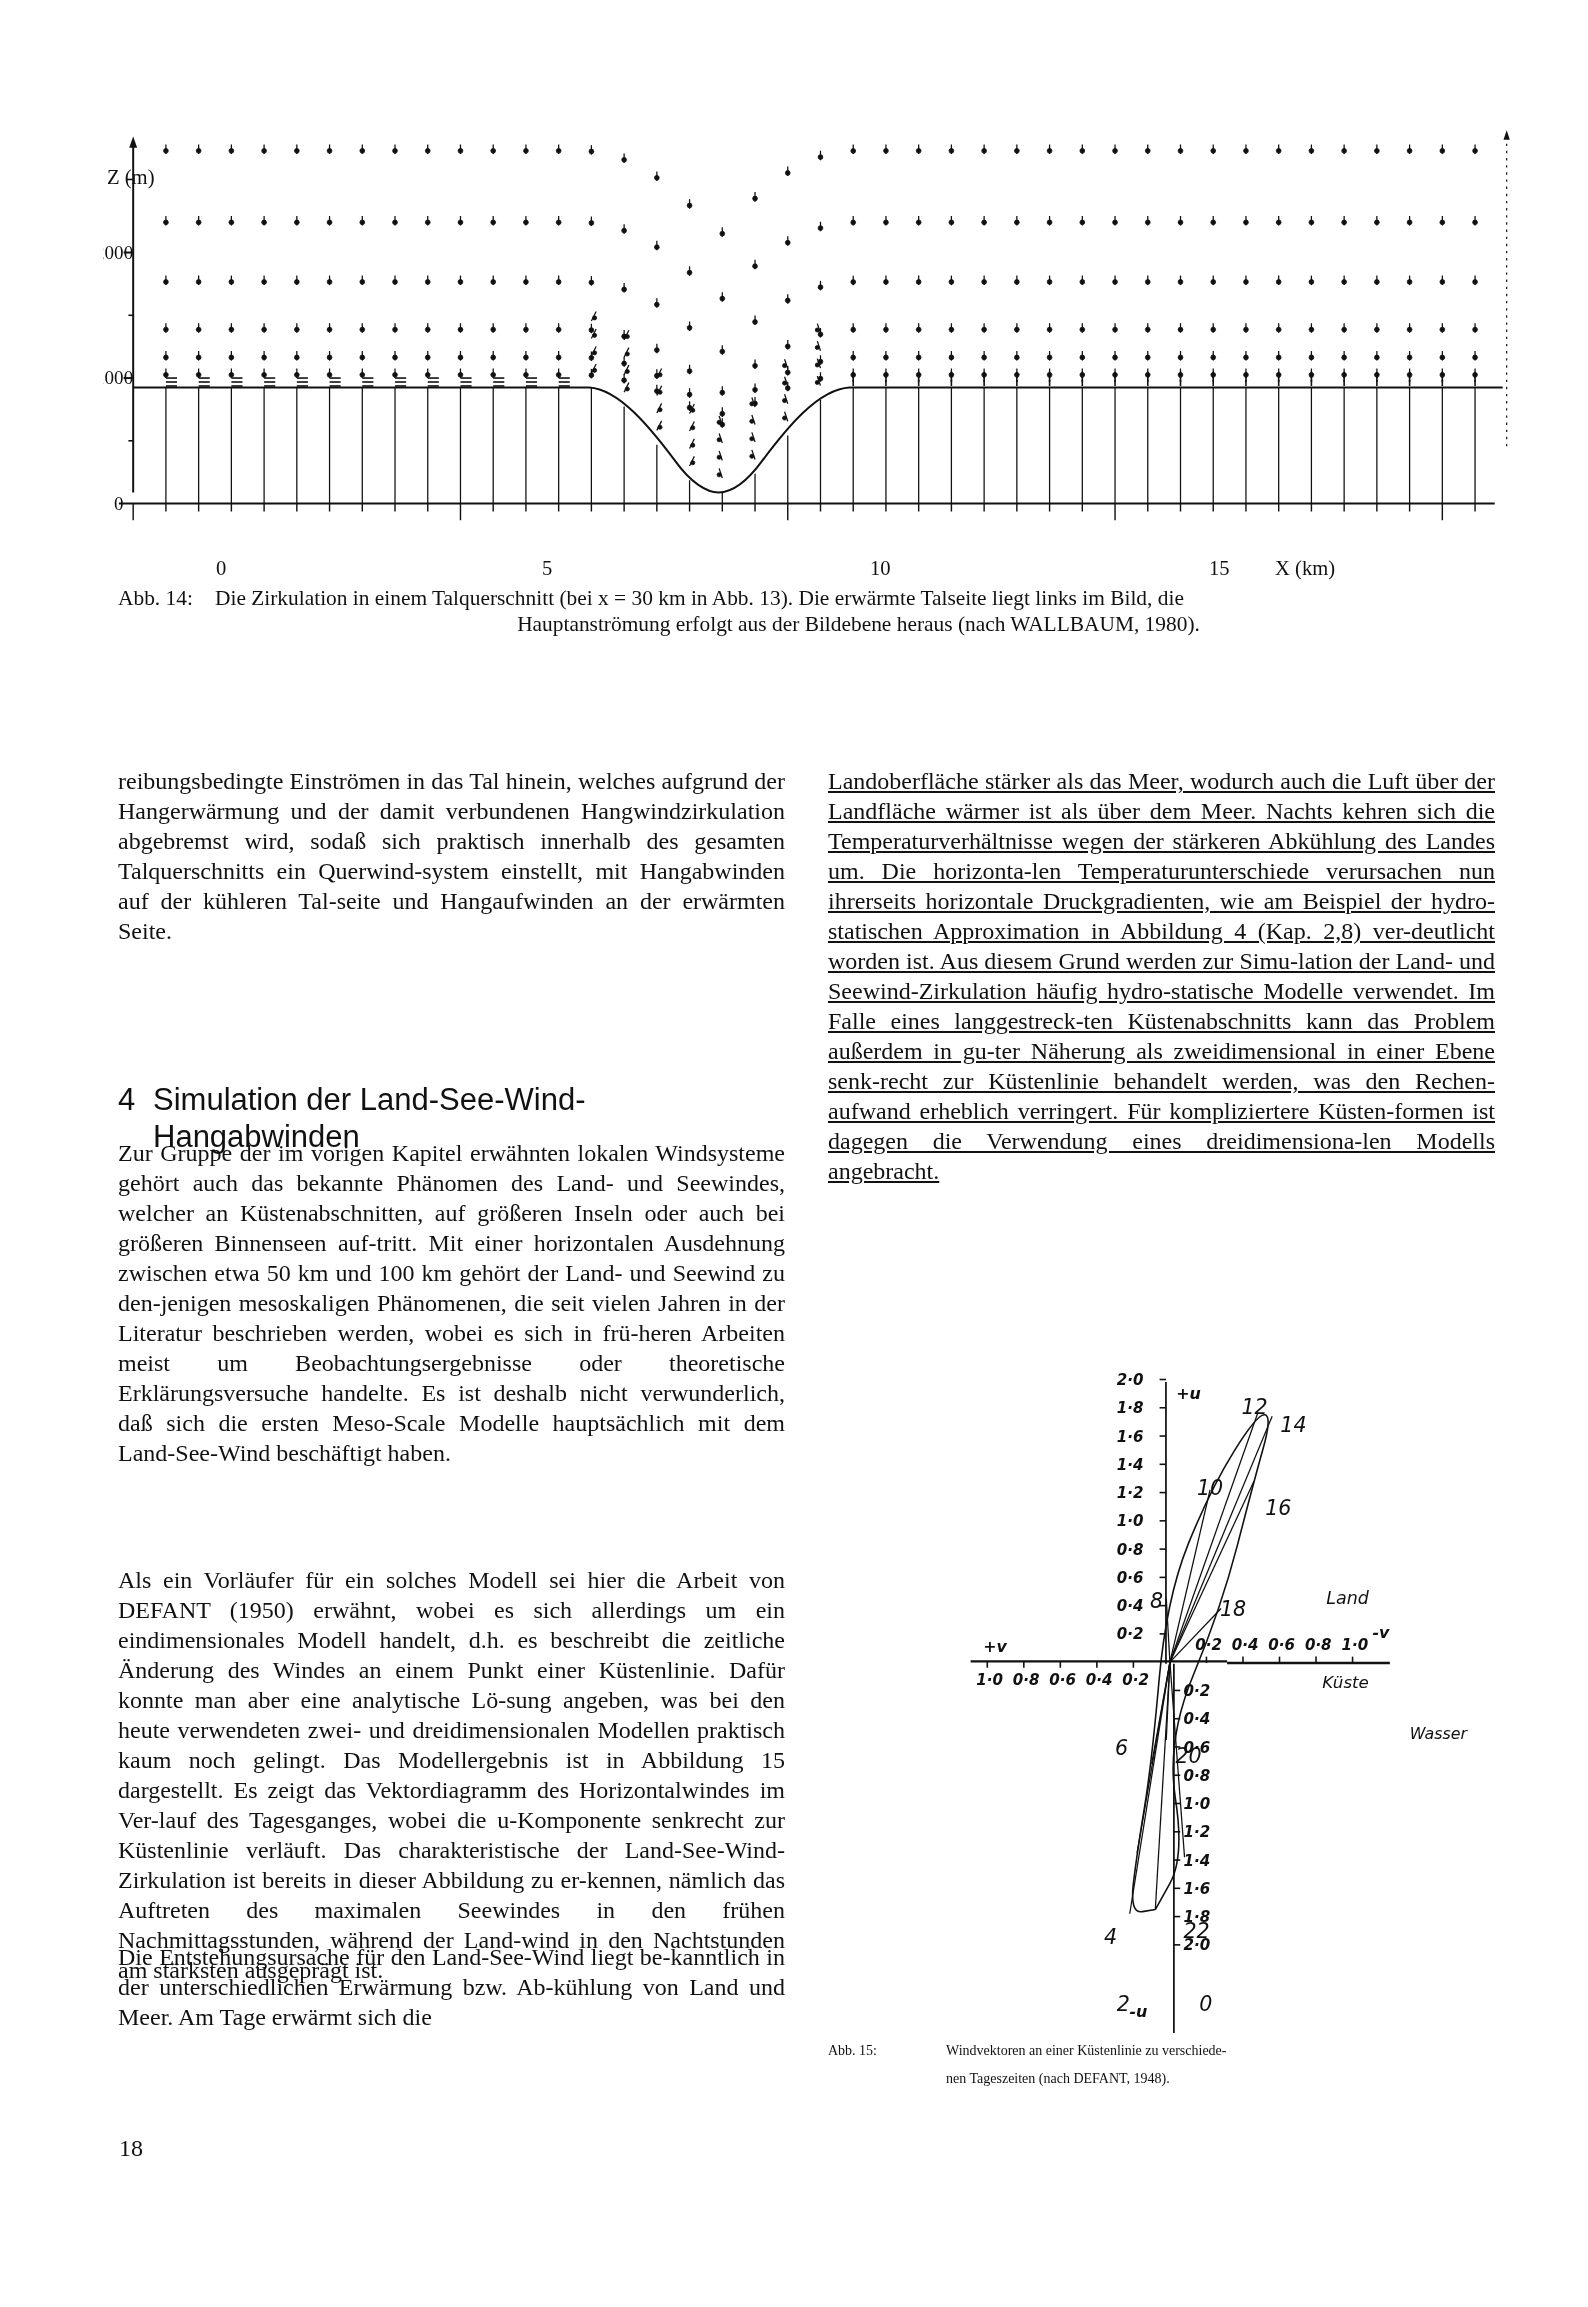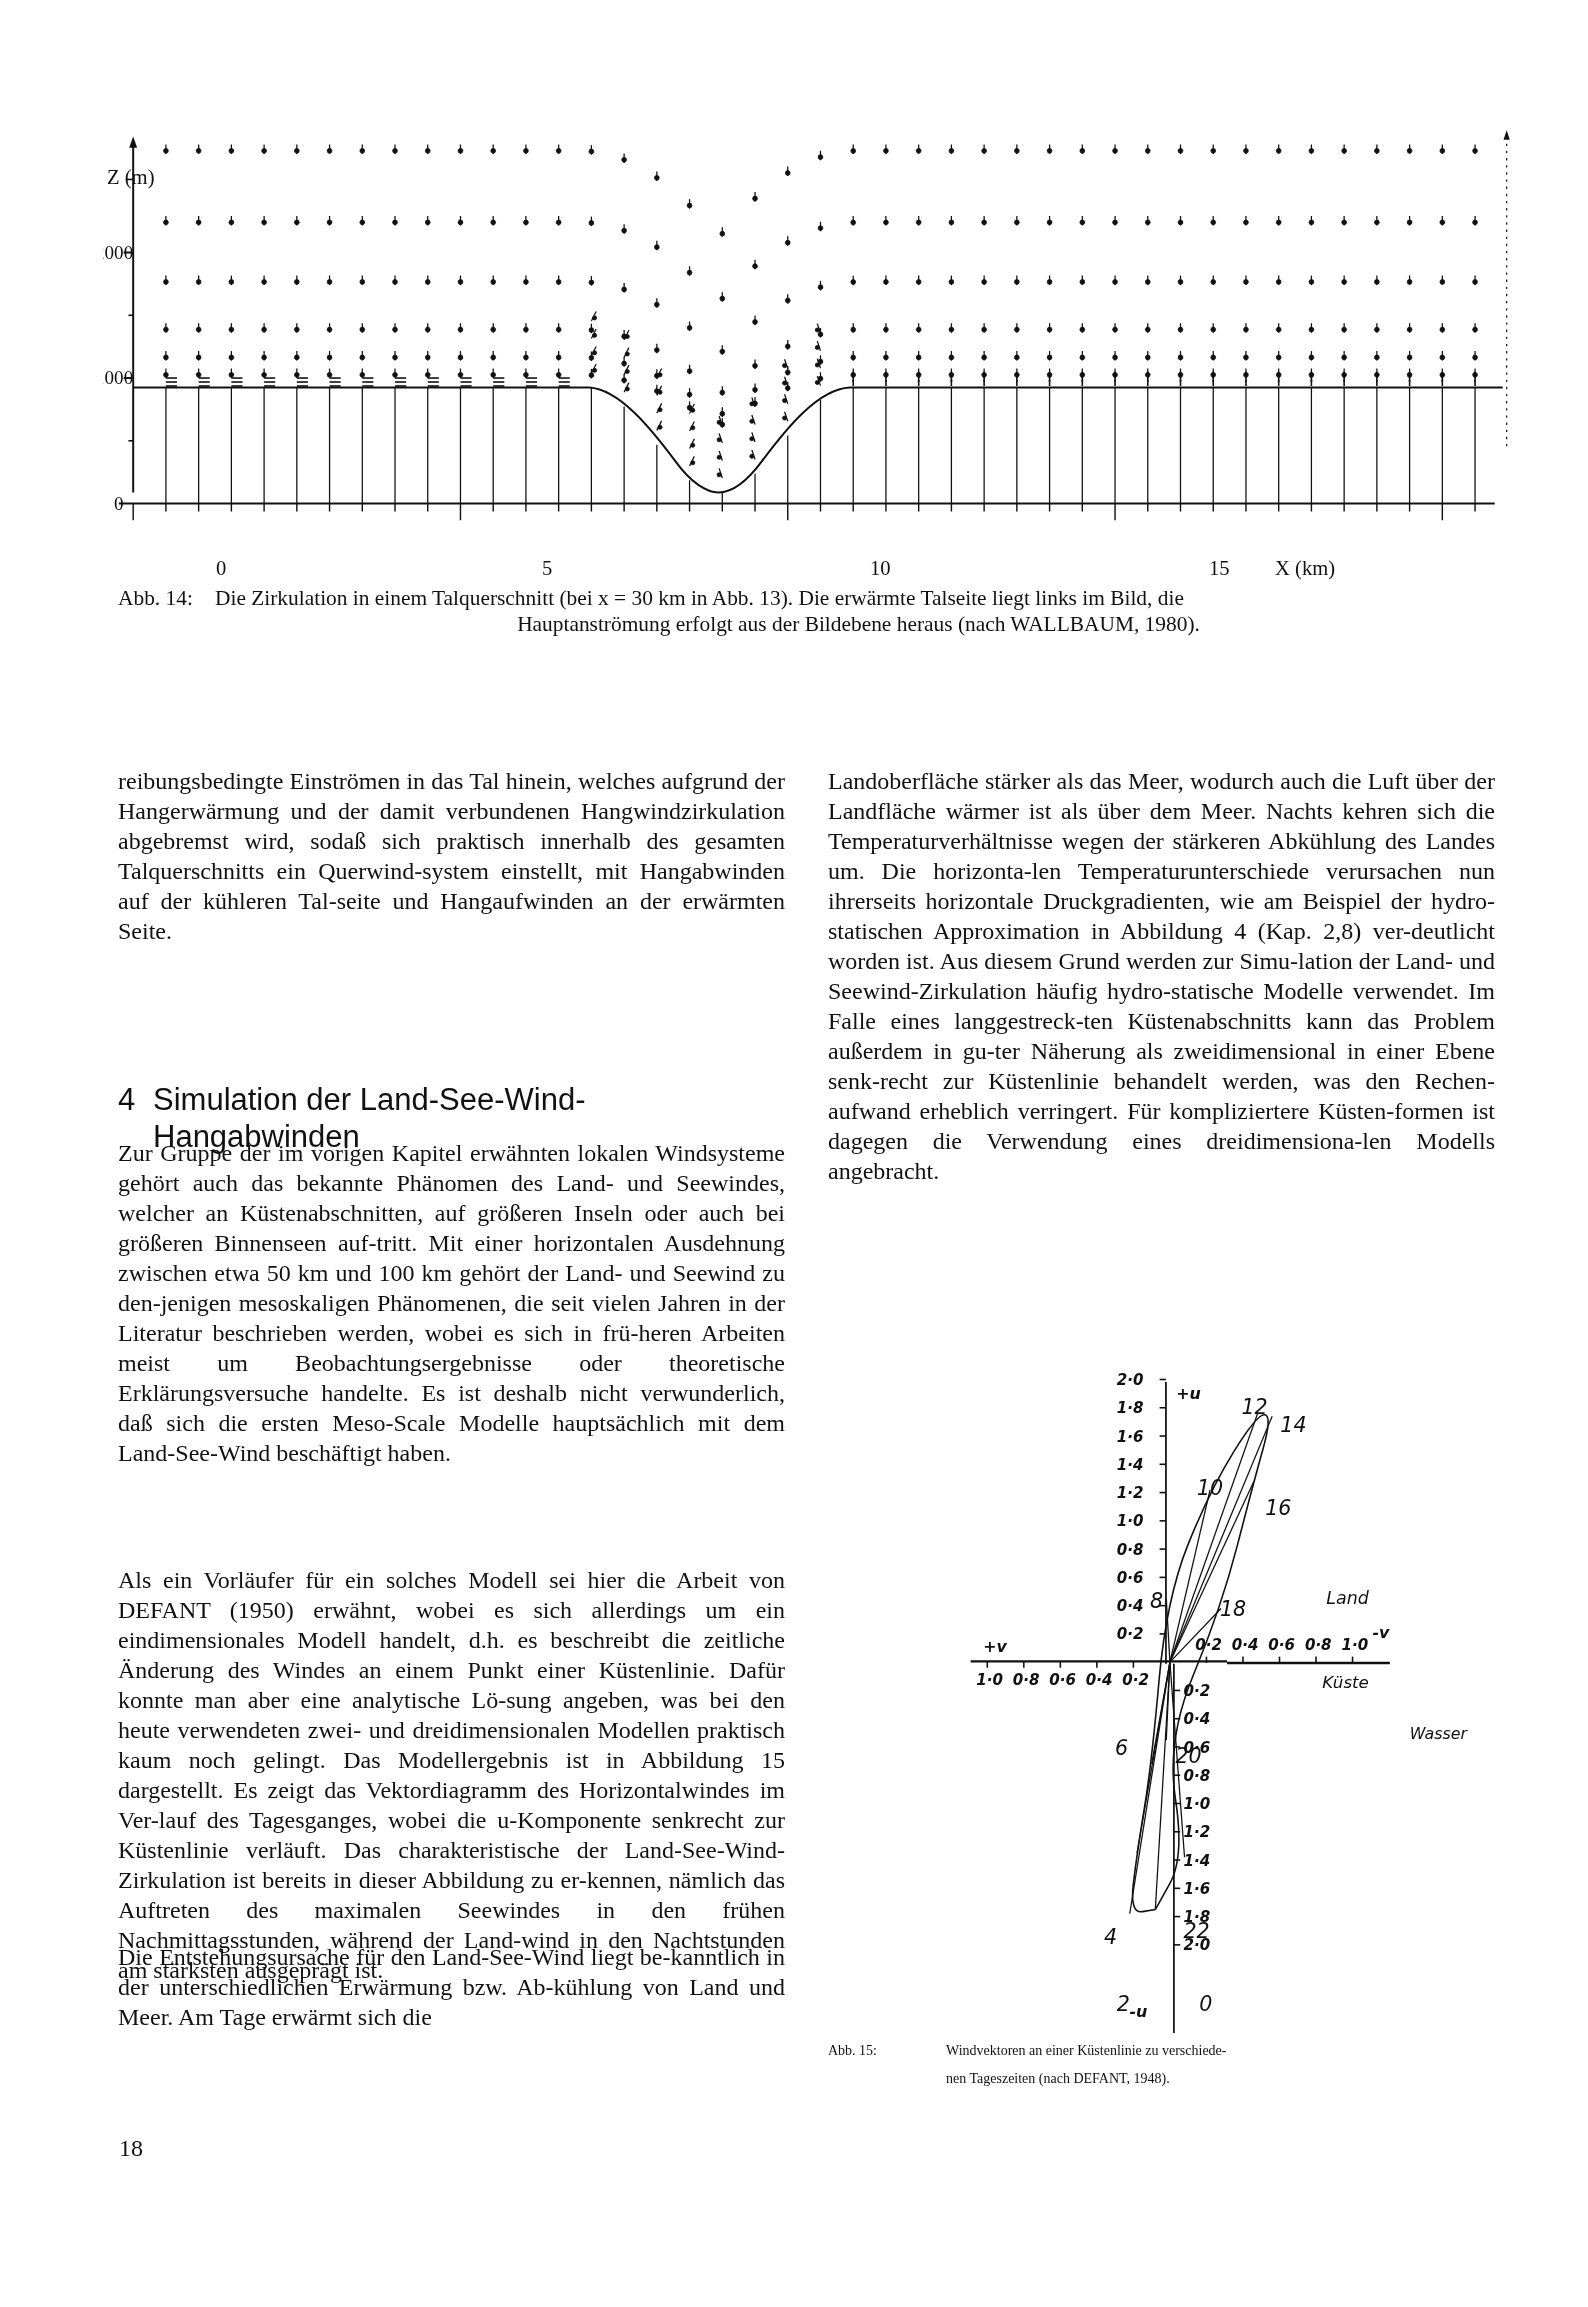--- a/index.html
+++ b/index.html
@@ -825,21 +825,21 @@
   </div>
   <div class="p-block" style="top:799px;">
     <p>Als ein Vorläufer für ein solches Modell sei hier die Arbeit von DEFANT (1950) erwähnt, wobei es sich allerdings um ein eindimensionales Modell handelt, d.h. es beschreibt die zeitliche Änderung des Windes an einem Punkt einer Küstenlinie. Dafür konnte man aber eine analytische Lö-sung angeben, was bei den heute verwendeten zwei- und dreidimensionalen Modellen praktisch kaum noch gelingt. Das Modellergebnis ist in Abbildung 15 dargestellt. Es zeigt das Vektordiagramm des Horizontalwindes im Ver-lauf des Tagesganges, wobei die u-Komponente senkrecht zur Küstenlinie verläuft. Das charakteristische der Land-See-Wind-Zirkulation ist bereits in dieser Abbildung zu er-kennen, nämlich das Auftreten des maximalen Seewindes in den frühen Nachmittagsstunden, während der Land-wind in den Nachtstunden am stärksten ausgeprägt ist.</p>
   </div>
   <div class="p-block" style="top:1176px;">
     <p>Die Entstehungsursache für den Land-See-Wind liegt be-kanntlich in der unterschiedlichen Erwärmung bzw. Ab-kühlung von Land und Meer. Am Tage erwärmt sich die</p>
   </div>
 </div>
 
 <div class="col col-right serif" style="top:766px; height:524px;">
-  <div class="p-block" style="top:0;">
+  <div class="p-block" style="top:0;text-decoration:underline;">
     <p>Landoberfläche stärker als das Meer, wodurch auch die Luft über der Landfläche wärmer ist als über dem Meer. Nachts kehren sich die Temperaturverhältnisse wegen der stärkeren Abkühlung des Landes um. Die horizonta-len Temperaturunterschiede verursachen nun ihrerseits horizontale Druckgradienten, wie am Beispiel der hydro-statischen Approximation in Abbildung 4 (Kap. 2,8) ver-deutlicht worden ist. Aus diesem Grund werden zur Simu-lation der Land- und Seewind-Zirkulation häufig hydro-statische Modelle verwendet. Im Falle eines langgestreck-ten Küstenabschnitts kann das Problem außerdem in gu-ter Näherung als zweidimensional in einer Ebene senk-recht zur Küstenlinie behandelt werden, was den Rechen-aufwand erheblich verringert. Für kompliziertere Küsten-formen ist dagegen die Verwendung eines dreidimensiona-len Modells angebracht.</p>
   </div>
 </div>
 
 <svg id="fig15" viewBox="0 0 700 840" xmlns="http://www.w3.org/2000/svg" font-family="DejaVu Sans, sans-serif" font-style="italic" font-weight="bold">
   <g stroke="#111" fill="none" stroke-width="2.2">
 
     <line x1="258" y1="20" x2="258" y2="375"></line>
     <line x1="268" y1="375" x2="268" y2="840"></line>
 

